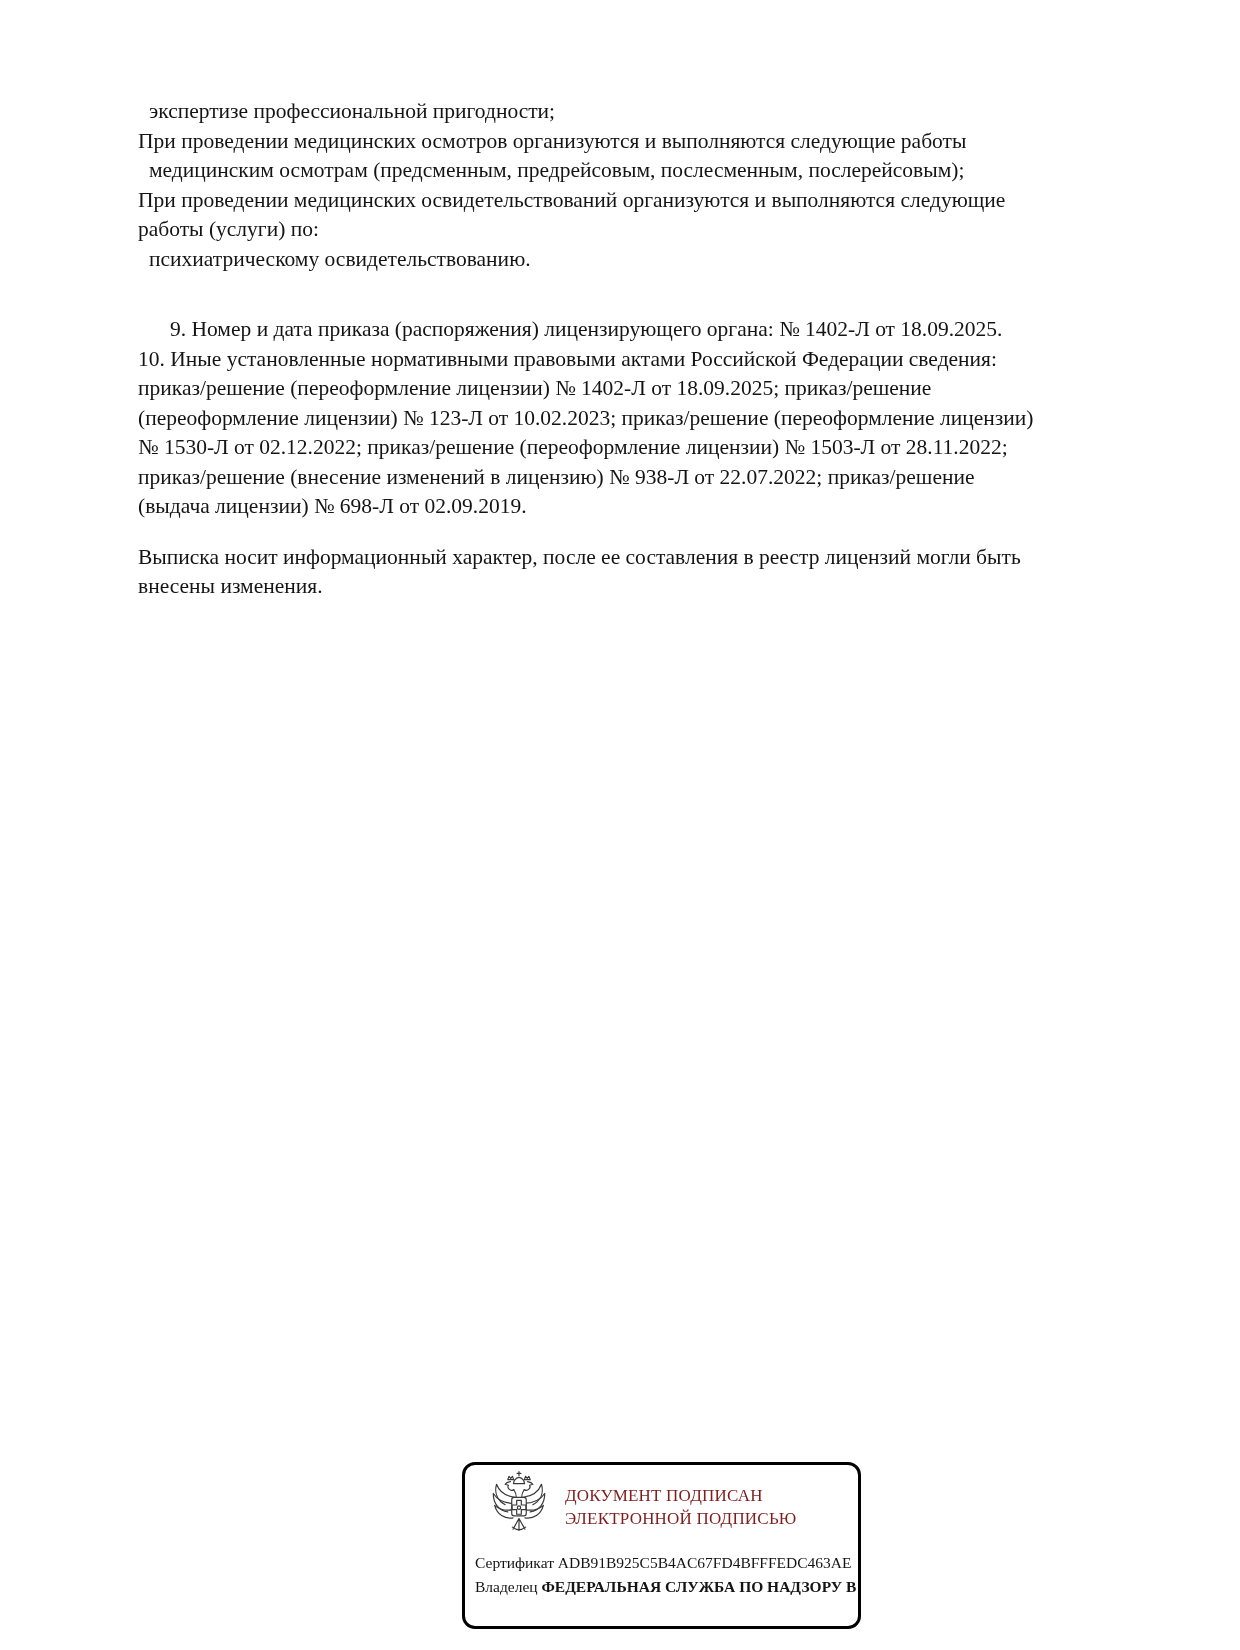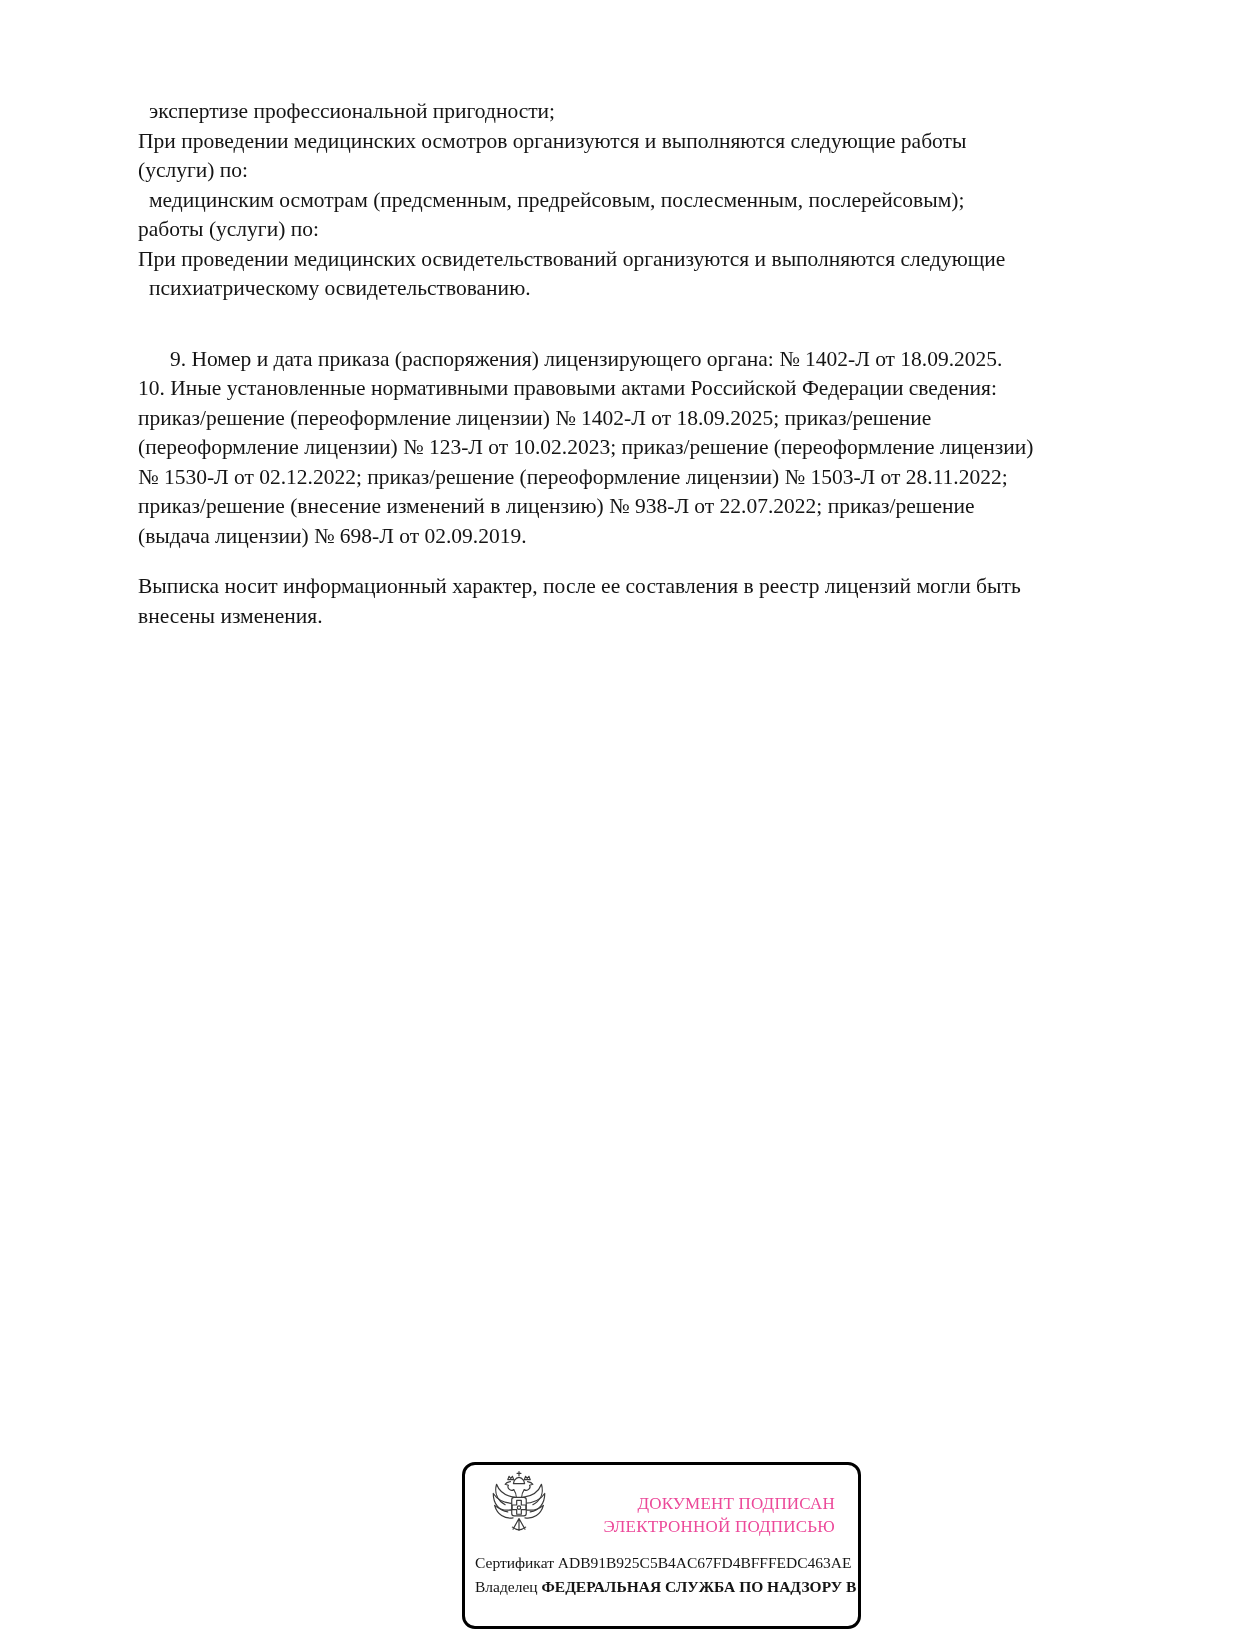--- a/index.html
+++ b/index.html
@@ -43,26 +43,25 @@
   }
   .stamp .emblem {
     position: absolute;
     left: 21px; top: 5px;
     width: 66px; height: 76px;
   }
   .stamp-title {
     position: absolute;
     left: 100px; top: 19px;
     width: 270px;
-    text-align: right;
+    text-align: left;
     font-size: 17px;
     line-height: 23px;
-    color: #ec4899;
+    color: #7f1d1d;
     letter-spacing: 0.2px;
-    margin-top: 8px;
   }
   .stamp-title .t-ln { display: block; white-space: nowrap; }
   .stamp-bottom {
     position: absolute;
     left: 10px; top: 86px;
     font-size: 15.5px;
     line-height: 23.5px;
     white-space: nowrap;
     color: #141414;
   }
@@ -72,24 +71,23 @@
 </head>
 <body>
 
 <div class="page">
 
   <div class="doc">
 
     <div class="para">
       <span class="ln indent">экспертизе профессиональной пригодности;</span>
       <span class="ln">При проведении медицинских осмотров организуются и выполняются следующие работы</span>
-      <span class="ln">(услуги) по:</span>
       <span class="ln indent">медицинским осмотрам (предсменным, предрейсовым, послесменным, послерейсовым);</span>
+      <span class="ln">При проведении медицинских освидетельствований организуются и выполняются следующие</span>
       <span class="ln">работы (услуги) по:</span>
-      <span class="ln">При проведении медицинских освидетельствований организуются и выполняются следующие</span>
       <span class="ln indent">психиатрическому освидетельствованию.</span>
     </div>
 
     <div class="para item9">
       <span class="ln">9. Номер и дата приказа (распоряжения) лицензирующего органа: № 1402-Л от 18.09.2025.</span>
     </div>
 
     <div class="para item10">
       <span class="ln">10. Иные установленные нормативными правовыми актами Российской Федерации сведения:</span>
       <span class="ln">приказ/решение (переоформление лицензии) № 1402-Л от 18.09.2025; приказ/решение</span>

